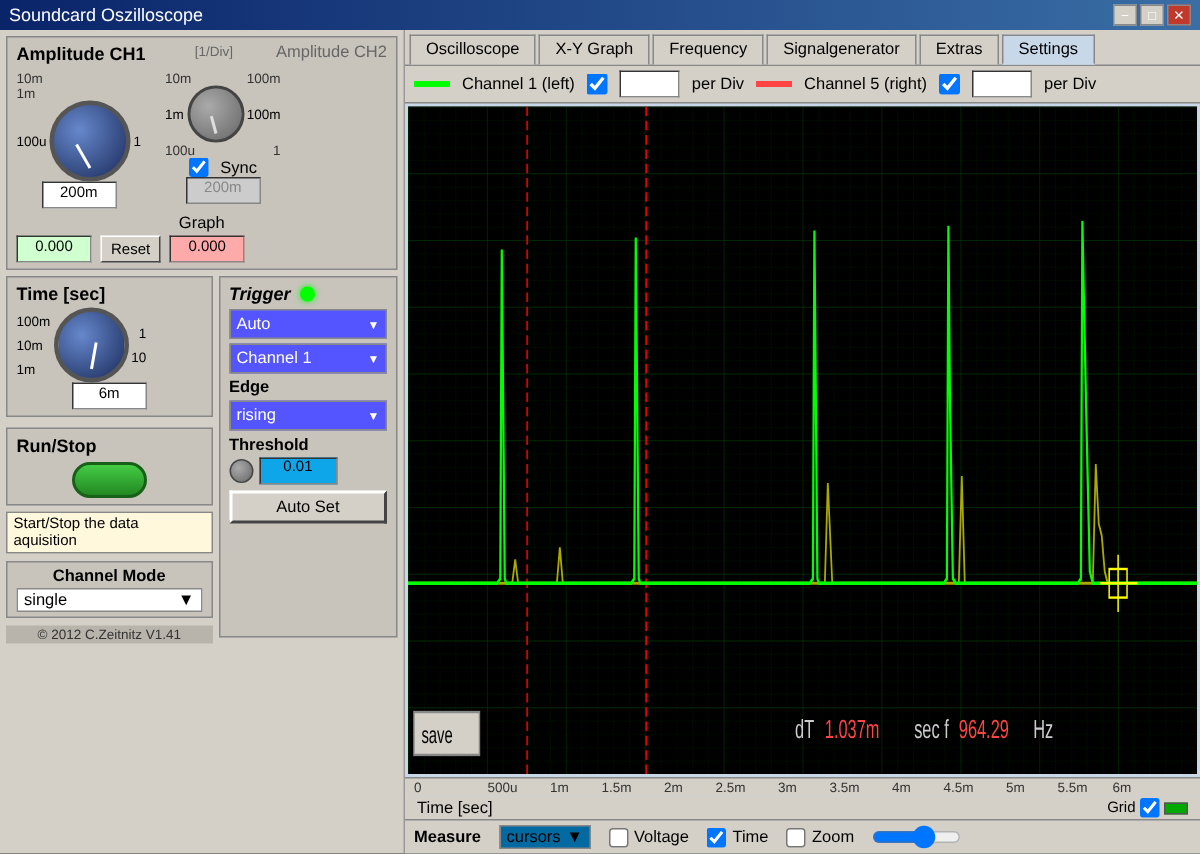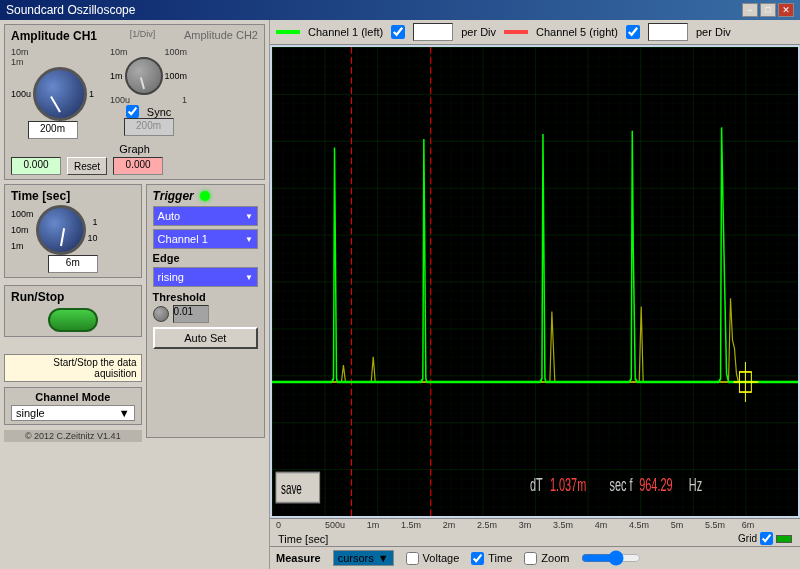--- a/index.html
+++ b/index.html
@@ -227,22 +227,22 @@
       display: block;
       margin: 0 auto;
     }
 
     .start-stop-label {
       font-size: 10px;
       color: #000;
       background: #fff8dc;
       border: 1px solid #888;
       padding: 2px 4px;
-      margin-top: 14px;
-      text-align: right;
+      margin-top: 1px;
+      text-align: left;
     }
 
     .channel-mode-section {
       background: #c8c4bc;
       border: 1px solid #888;
       padding: 3px 6px;
       margin-top: 2px;
     }
     .channel-mode-title { font-weight: bold; font-size: 11px; text-align: center; }
     .channel-mode-dropdown {
@@ -365,26 +365,26 @@
       width: 100%;
       height: 100%;
     }
 
     .threshold-section {
       margin-top: 4px;
     }
     .threshold-label { font-size: 11px; font-weight: bold; margin-bottom: 2px; }
     .threshold-input-row { display: flex; align-items: center; gap: 4px; }
     .threshold-input {
-      width: 36px;
+      width: 52px;
       height: 18px;
-      background: #a3a3a3;
+      background: #0ea5e9;
       border: 1px inset #888;
       font-size: 10px;
-      text-align: left;
+      text-align: center;
     }
 
     .auto-set-btn {
       width: 100%;
       height: 22px;
       background: #d4d0c8;
       border: 2px solid #888;
       border-top-color: #fff;
       border-left-color: #fff;
       border-bottom-color: #444;
@@ -549,20 +549,28 @@
           </div>
         </div>
         <button class="auto-set-btn">Auto Set</button>
       </div>
     </div>
 
   </div>
 
   <div class="right-panel">
 
+    <div class="tabs-bar">
+      <div class="tab">Oscilloscope</div>
+      <div class="tab">X-Y Graph</div>
+      <div class="tab">Frequency</div>
+      <div class="tab">Signalgenerator</div>
+      <div class="tab">Extras</div>
+      <div class="tab active">Settings</div>
+    </div>
 
     <div class="channel-bar">
       <div class="ch1-line"></div>
       <span>Channel 1 (left)</span>
       <input type="checkbox" checked="" class="ch-checkbox" style="">
       <input type="text" class="per-div-input" style="">
       <span>per Div</span>
       <div class="ch2-line"></div>
       <span>Channel 5 (right)</span>
       <input type="checkbox" checked="" class="ch-checkbox" style="">

